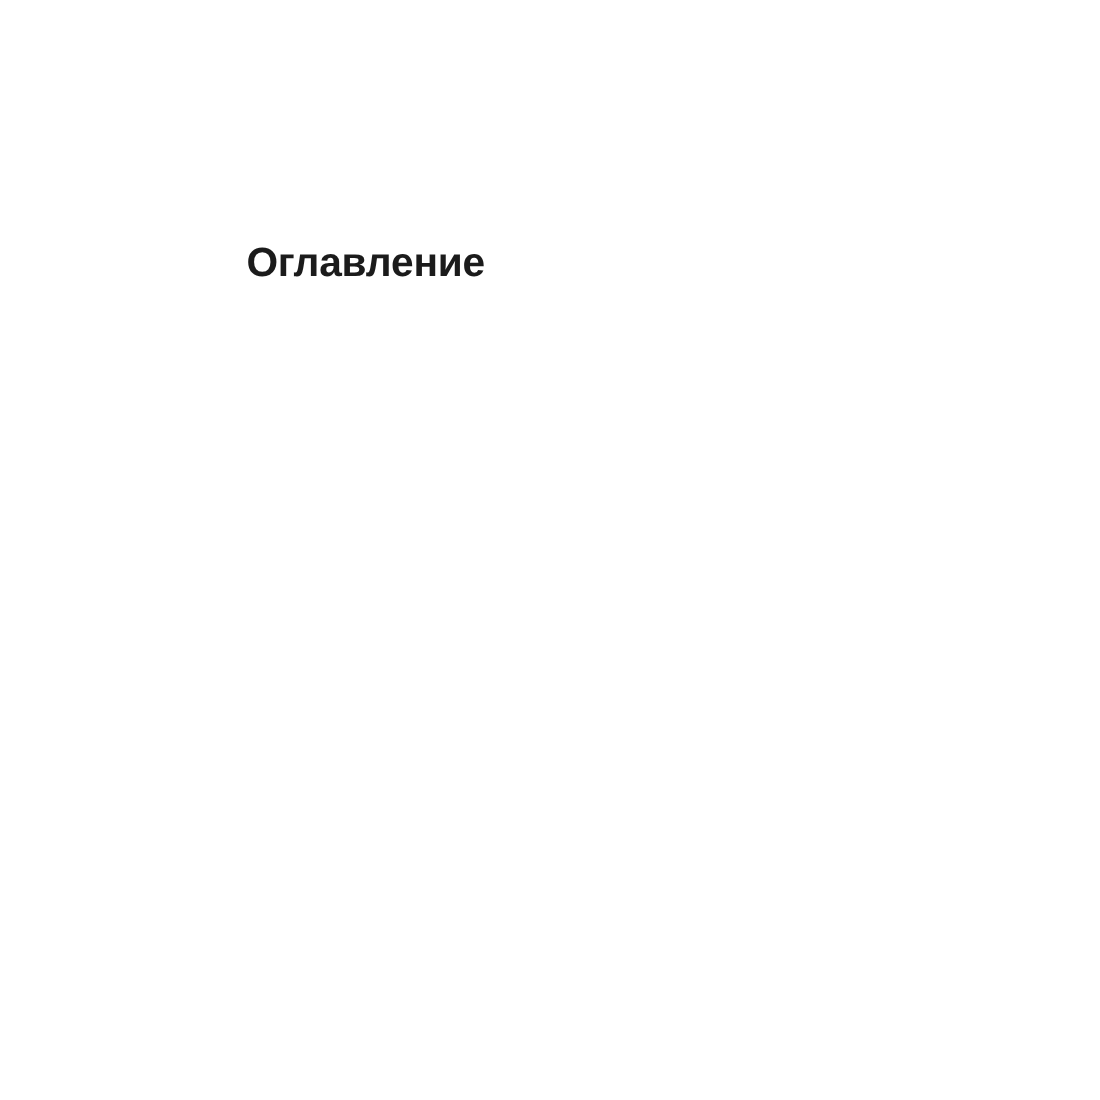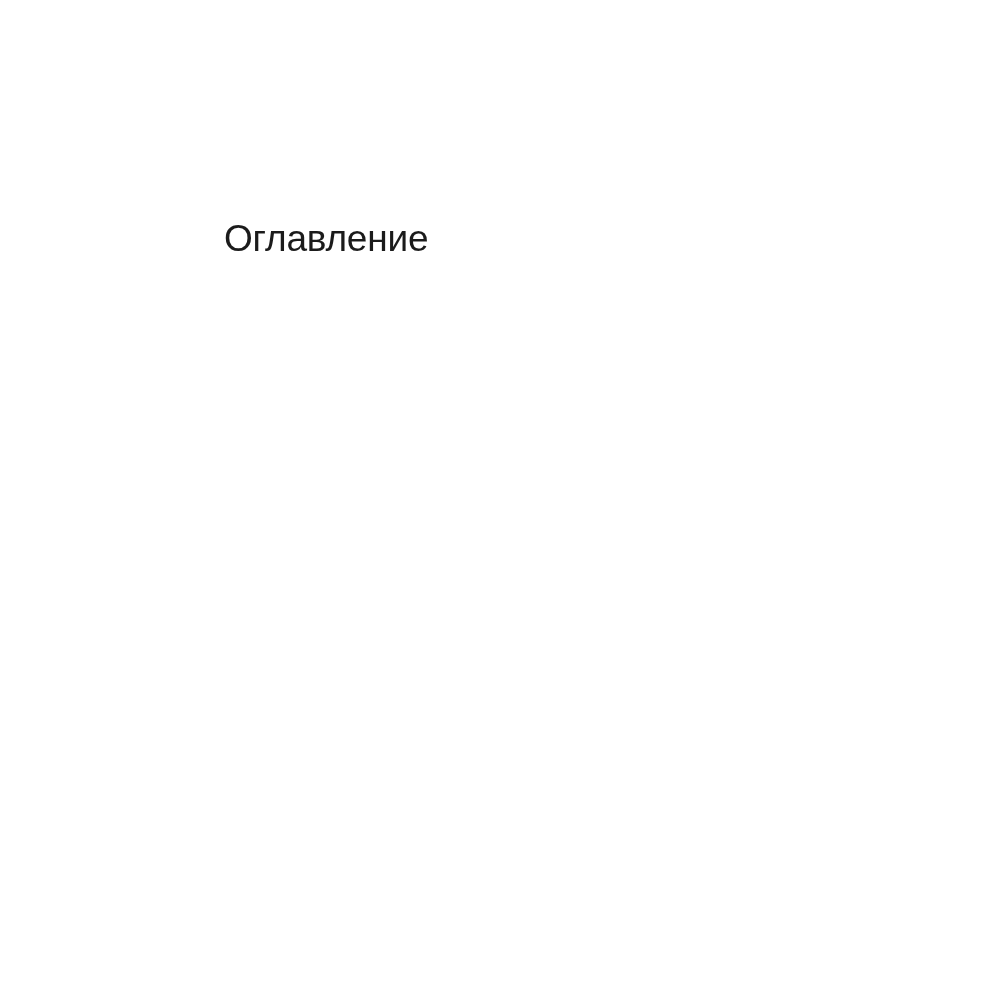--- a/index.html
+++ b/index.html
@@ -24,21 +24,21 @@
     height: 1000px;
     background: #ffffff;
   }
 
   
   .toc-title {
     position: absolute;
     left: 224px;
     top: 219px;
     font-size: 37px;
-    font-weight: 400;
+    font-weight: 700;
     letter-spacing: -0.2px;
     color: #1b1b1b;
     line-height: 1.1;
     white-space: nowrap;
   }
 
   
   .toc {
     position: absolute;
     left: 226px;

